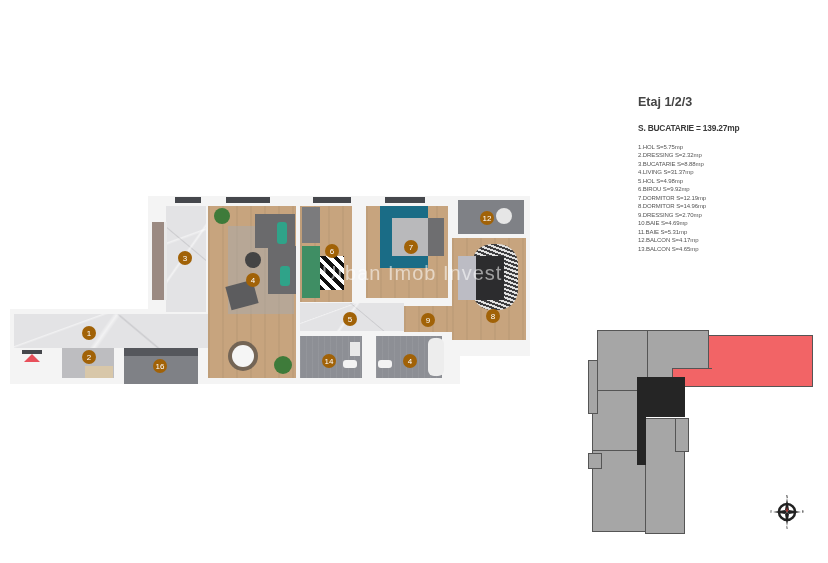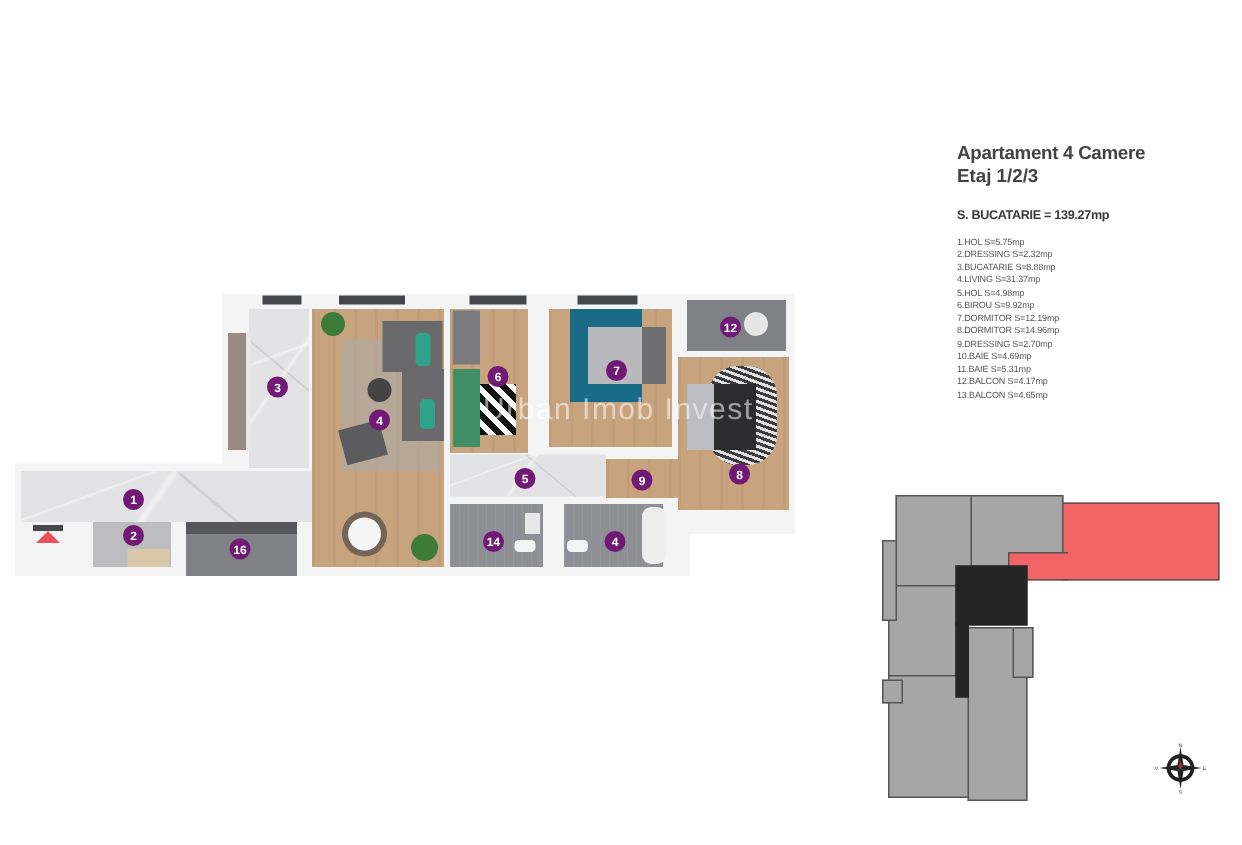--- a/index.html
+++ b/index.html
@@ -20,21 +20,21 @@
   .wood {
     background-color: #c7a47e;
     background-image: repeating-linear-gradient(90deg, rgba(0,0,0,.04) 0 2px, transparent 2px 14px);
   }
   .tile-grey { background: #8d8f95; background-image: repeating-linear-gradient(90deg, rgba(255,255,255,.06) 0 1px, transparent 1px 6px); }
   .balcony { background: #7f8186; }
   .window { position: absolute; background: #45474c; }
 
   .badge {
     position: absolute; width: 14px; height: 14px; border-radius: 50%;
-    background: #701a75; color: #fff; font-size: 8px; font-weight: bold;
+    background: #a16207; color: #fff; font-size: 8px; font-weight: normal;
     display: flex; align-items: center; justify-content: center;
     font-family: "Liberation Sans", sans-serif;
   }
   .furn { position: absolute; }
 
   .watermark {
     position: absolute; left: 322px; top: 262px; font-size: 20px;
     color: rgba(255,255,255,.55); letter-spacing: 1px; white-space: nowrap;
     font-family: "Liberation Sans", sans-serif;
   }
@@ -143,21 +143,20 @@
   <div class="badge" style="left:486px;top:309px;">8</div>
 
   <div class="room wood" style="left:404px;top:306px;width:48px;height:26px;"></div>
   <div class="badge" style="left:421px;top:313px;">9</div>
 
   <div class="watermark">Urban Imob Invest</div>
   <div class="entrance-arrow"></div>
 </div>
 
 <div class="info">
-  <div class="title">Apartament 4 Camere</div>
   <div class="floor">Etaj 1/2/3</div>
   <div class="areas">
     <div>S. BUCATARIE = 139.27mp</div>
   </div>
   <div class="rooms">
     <div>1.HOL  S=5.75mp</div>
     <div>2.DRESSING  S=2.32mp</div>
     <div>3.BUCATARIE  S=8.88mp</div>
     <div>4.LIVING  S=31.37mp</div>
     <div>5.HOL  S=4.98mp</div>

